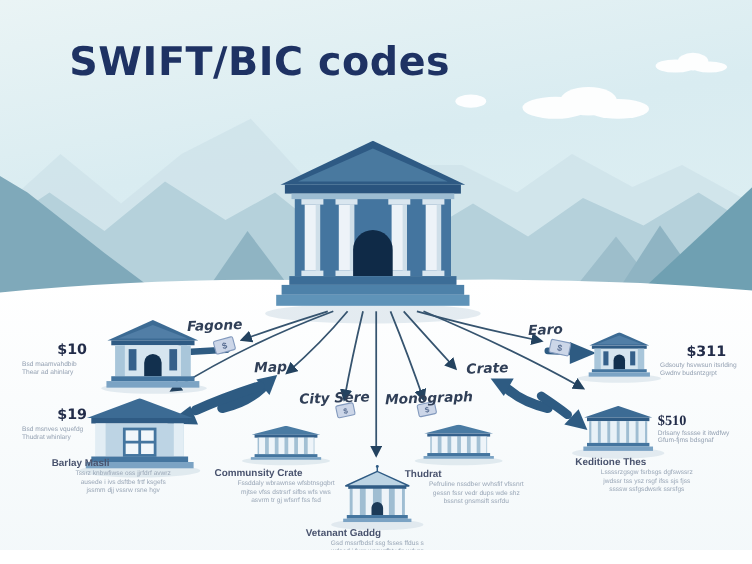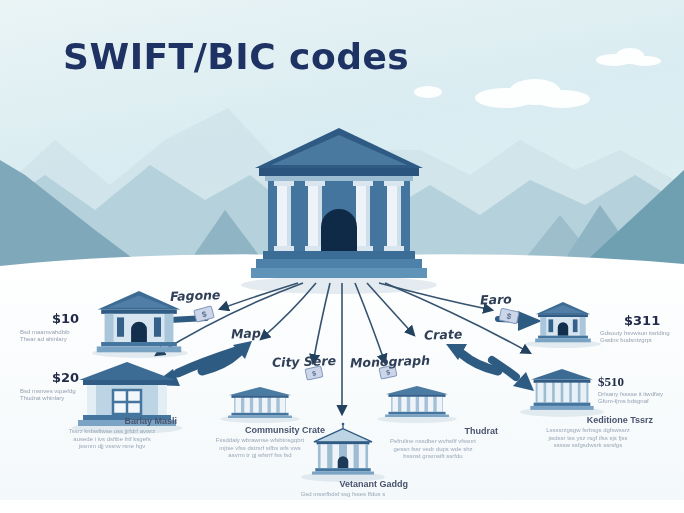--- a/index.html
+++ b/index.html
@@ -13,21 +13,21 @@
     margin:0;font-family:"DejaVu Sans",sans-serif;font-weight:900;
     font-size:36px;color:#1e3263;letter-spacing:.5px;
   }
   .subtitle{font-size:7.5px;color:#7189a4;line-height:9px;max-width:300px;}
   .hand{
     font-family:"DejaVu Sans",sans-serif;font-style:italic;font-weight:600;
     font-size:12.5px;color:#303f57;transform:rotate(-2deg);white-space:nowrap;
   }
   .amount{font-size:13px;font-weight:bold;color:#222c49;font-family:"DejaVu Sans",sans-serif;}
   .tiny{font-size:6px;color:#94a1b2;line-height:7px;white-space:nowrap;}
-  .bname{font-size:9px;font-weight:bold;color:#49536e;text-align:right;width:130px;}
+  .bname{font-size:9px;font-weight:bold;color:#49536e;text-align:left;width:130px;}
   .bdesc{font-size:6px;color:#9aa7b7;line-height:7.5px;text-align:center;width:130px;}
   svg{display:block;}
 </style>
 </head>
 <body>
 
 <div class="canvas">
 
   <svg width="0" height="0" class="abs" aria-hidden="true">
     <defs>
@@ -254,21 +254,21 @@
   <div class="abs hand" style="left:350px;top:354px;">Monograph</div>
   <div class="abs hand" style="left:424px;top:327px;">Crate</div>
   <div class="abs hand" style="left:480px;top:292px;">Earo</div>
 
   <div class="abs amount" style="left:52px;top:311px;">$10</div>
   <div class="abs tiny" style="left:20px;top:329px;">
     <div>Bsd maamvahdbib</div>
     <div>Thear ad ahinlary</div>
   </div>
 
-  <div class="abs amount" style="left:52px;top:370px;">$20</div>
+  <div class="abs amount" style="left:52px;top:370px;">$19</div>
   <div class="abs tiny" style="left:20px;top:388px;">
     <div>Bsd msnves vquefdg</div>
     <div>Thudrat whinlary</div>
   </div>
 
   <div class="abs amount" style="left:600px;top:313px;margin-left:24px;">$311</div>
   <div class="abs tiny" style="left:600px;top:330px;">
     <div>Gdsouty hsvwsun itsrlding</div>
     <div>Gwdnv budsntzgrpt</div>
   </div>
@@ -300,20 +300,20 @@
     <div>fssrssr fjsdshfn ssrf fsd</div>
   </div>
 
   <div class="abs bname" style="left:368px;top:426px;">Thudrat</div>
   <div class="abs bdesc" style="left:368px;top:438px;">
     <div>Pefruline nssdber wvhsfif vfssnrt</div>
     <div>gessn fssr vedr dups wde shz</div>
     <div>bssnst gnsmsift ssrfdu</div>
   </div>
 
-  <div class="abs bname" style="left:523px;top:415px;">Keditione Tssrz</div>
+  <div class="abs bname" style="left:523px;top:415px;">Keditione Thes</div>
   <div class="abs bdesc" style="left:523px;top:427px;">
     <div>Lssssrzgsgw fsrbsgs dgfswssrz</div>
     <div>jwdssr tss ysz rsgf ifss sjs fjss</div>
     <div>ssssw ssfgsdwsrk ssrsfgs</div>
   </div>
 
 </div>
 
 </body></html>

